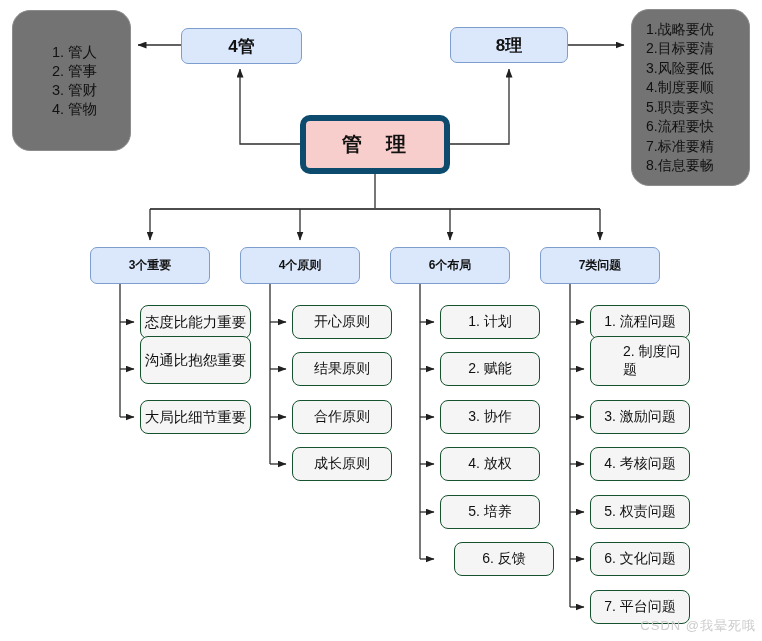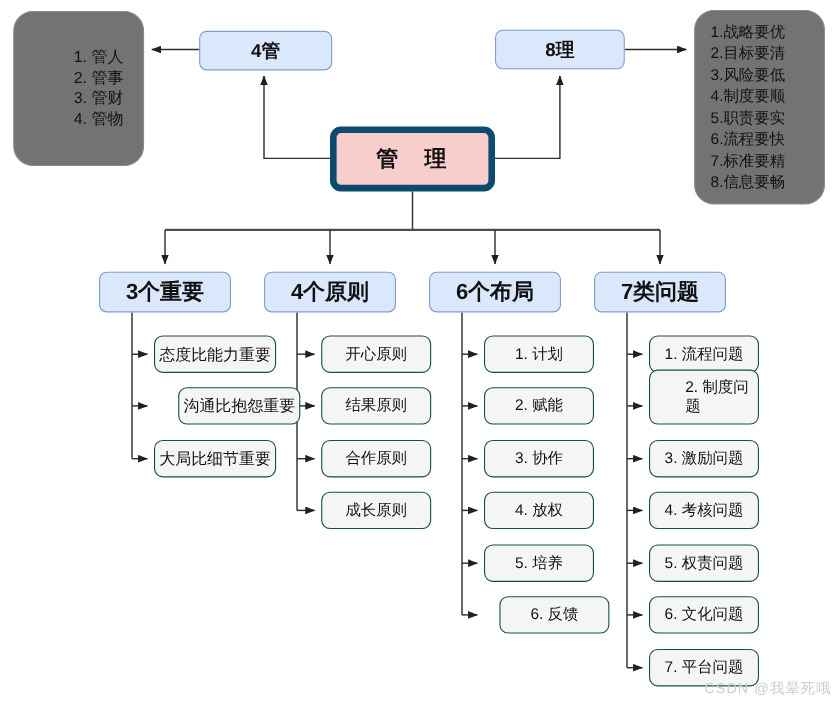--- a/index.html
+++ b/index.html
@@ -4,25 +4,25 @@
 <style>
   html,body{margin:0;padding:0;background:#ffffff;}
   body{font-family:"Liberation Sans","DejaVu Sans",sans-serif;}
   #canvas{position:relative;width:762px;height:641px;background:#ffffff;overflow:hidden;}
   #wires{position:absolute;left:0;top:0;width:762px;height:641px;z-index:1;}
   .node{position:absolute;box-sizing:border-box;display:flex;align-items:center;justify-content:center;z-index:2;background:#f5f5f5;color:#111;}
   .blue{background:#dbe8fc;border:1px solid #7d9dcc;border-radius:7px;font-weight:bold;}
   .pink{background:#f8cecc;border:6px solid #0c4a6e;border-radius:10px;font-weight:bold;}
   .graybig{background:#737373;border:1px solid #8c8c8c;border-radius:18px;flex-direction:column;align-items:flex-start;justify-content:center;}
   .child{background:#f5f5f5;border:1px solid #14532d;border-radius:8px;font-size:14px;}
-  .hdr{font-size:20px;}
+  .hdr{font-size:12px;}
   .n-top{font-size:17px;}
   .root-label{font-size:20px;letter-spacing:2px;}
   .list-item{line-height:19.5px;font-size:14px;white-space:pre;}
-  .left-pad{padding-left:54px;}
+  .left-pad{padding-left:39px;}
   .right-pad{padding-left:14px;}
   .wm{position:absolute;right:6px;top:617px;font-size:13px;color:#cdcdcd;z-index:3;letter-spacing:1px;}
 </style>
 </head>
 <body>
 
 <div id="canvas">
 
   <svg id="wires" width="762" height="641" viewBox="0 0 762 641">
     <defs>
@@ -95,21 +95,21 @@
   </div>
 
   <div class="node pink root-label" style="left:300px;top:115px;width:150px;height:59px;">管　理</div>
 
   <div class="node blue hdr" style="left:90px;top:247px;width:120px;height:37px;">3个重要</div>
   <div class="node blue hdr" style="left:240px;top:247px;width:120px;height:37px;">4个原则</div>
   <div class="node blue hdr" style="left:390px;top:247px;width:120px;height:37px;">6个布局</div>
   <div class="node blue hdr" style="left:540px;top:247px;width:120px;height:37px;">7类问题</div>
 
   <div class="node child" style="left:140px;top:305px;width:111px;height:34px;font-size:14.5px;">态度比能力重要</div>
-  <div class="node child" style="left:140px;top:352px;width:111px;height:34px;font-size:14.5px;margin-left:22px;">沟通比抱怨重要</div>
+  <div class="node child" style="left:140px;top:336px;width:111px;height:48px;font-size:14.5px;">沟通比抱怨重要</div>
   <div class="node child" style="left:140px;top:400px;width:111px;height:34px;font-size:14.5px;">大局比细节重要</div>
 
   <div class="node child" style="left:292px;top:305px;width:100px;height:34px;">开心原则</div>
   <div class="node child" style="left:292px;top:352px;width:100px;height:34px;">结果原则</div>
   <div class="node child" style="left:292px;top:447px;width:100px;height:34px;">成长原则</div>
   <div class="node child" style="left:292px;top:400px;width:100px;height:34px;">合作原则</div>
 
   <div class="node child" style="left:440px;top:305px;width:100px;height:34px;">1. 计划</div>
   <div class="node child" style="left:440px;top:352px;width:100px;height:34px;">2. 赋能</div>
   <div class="node child" style="left:440px;top:400px;width:100px;height:34px;">3. 协作</div>

